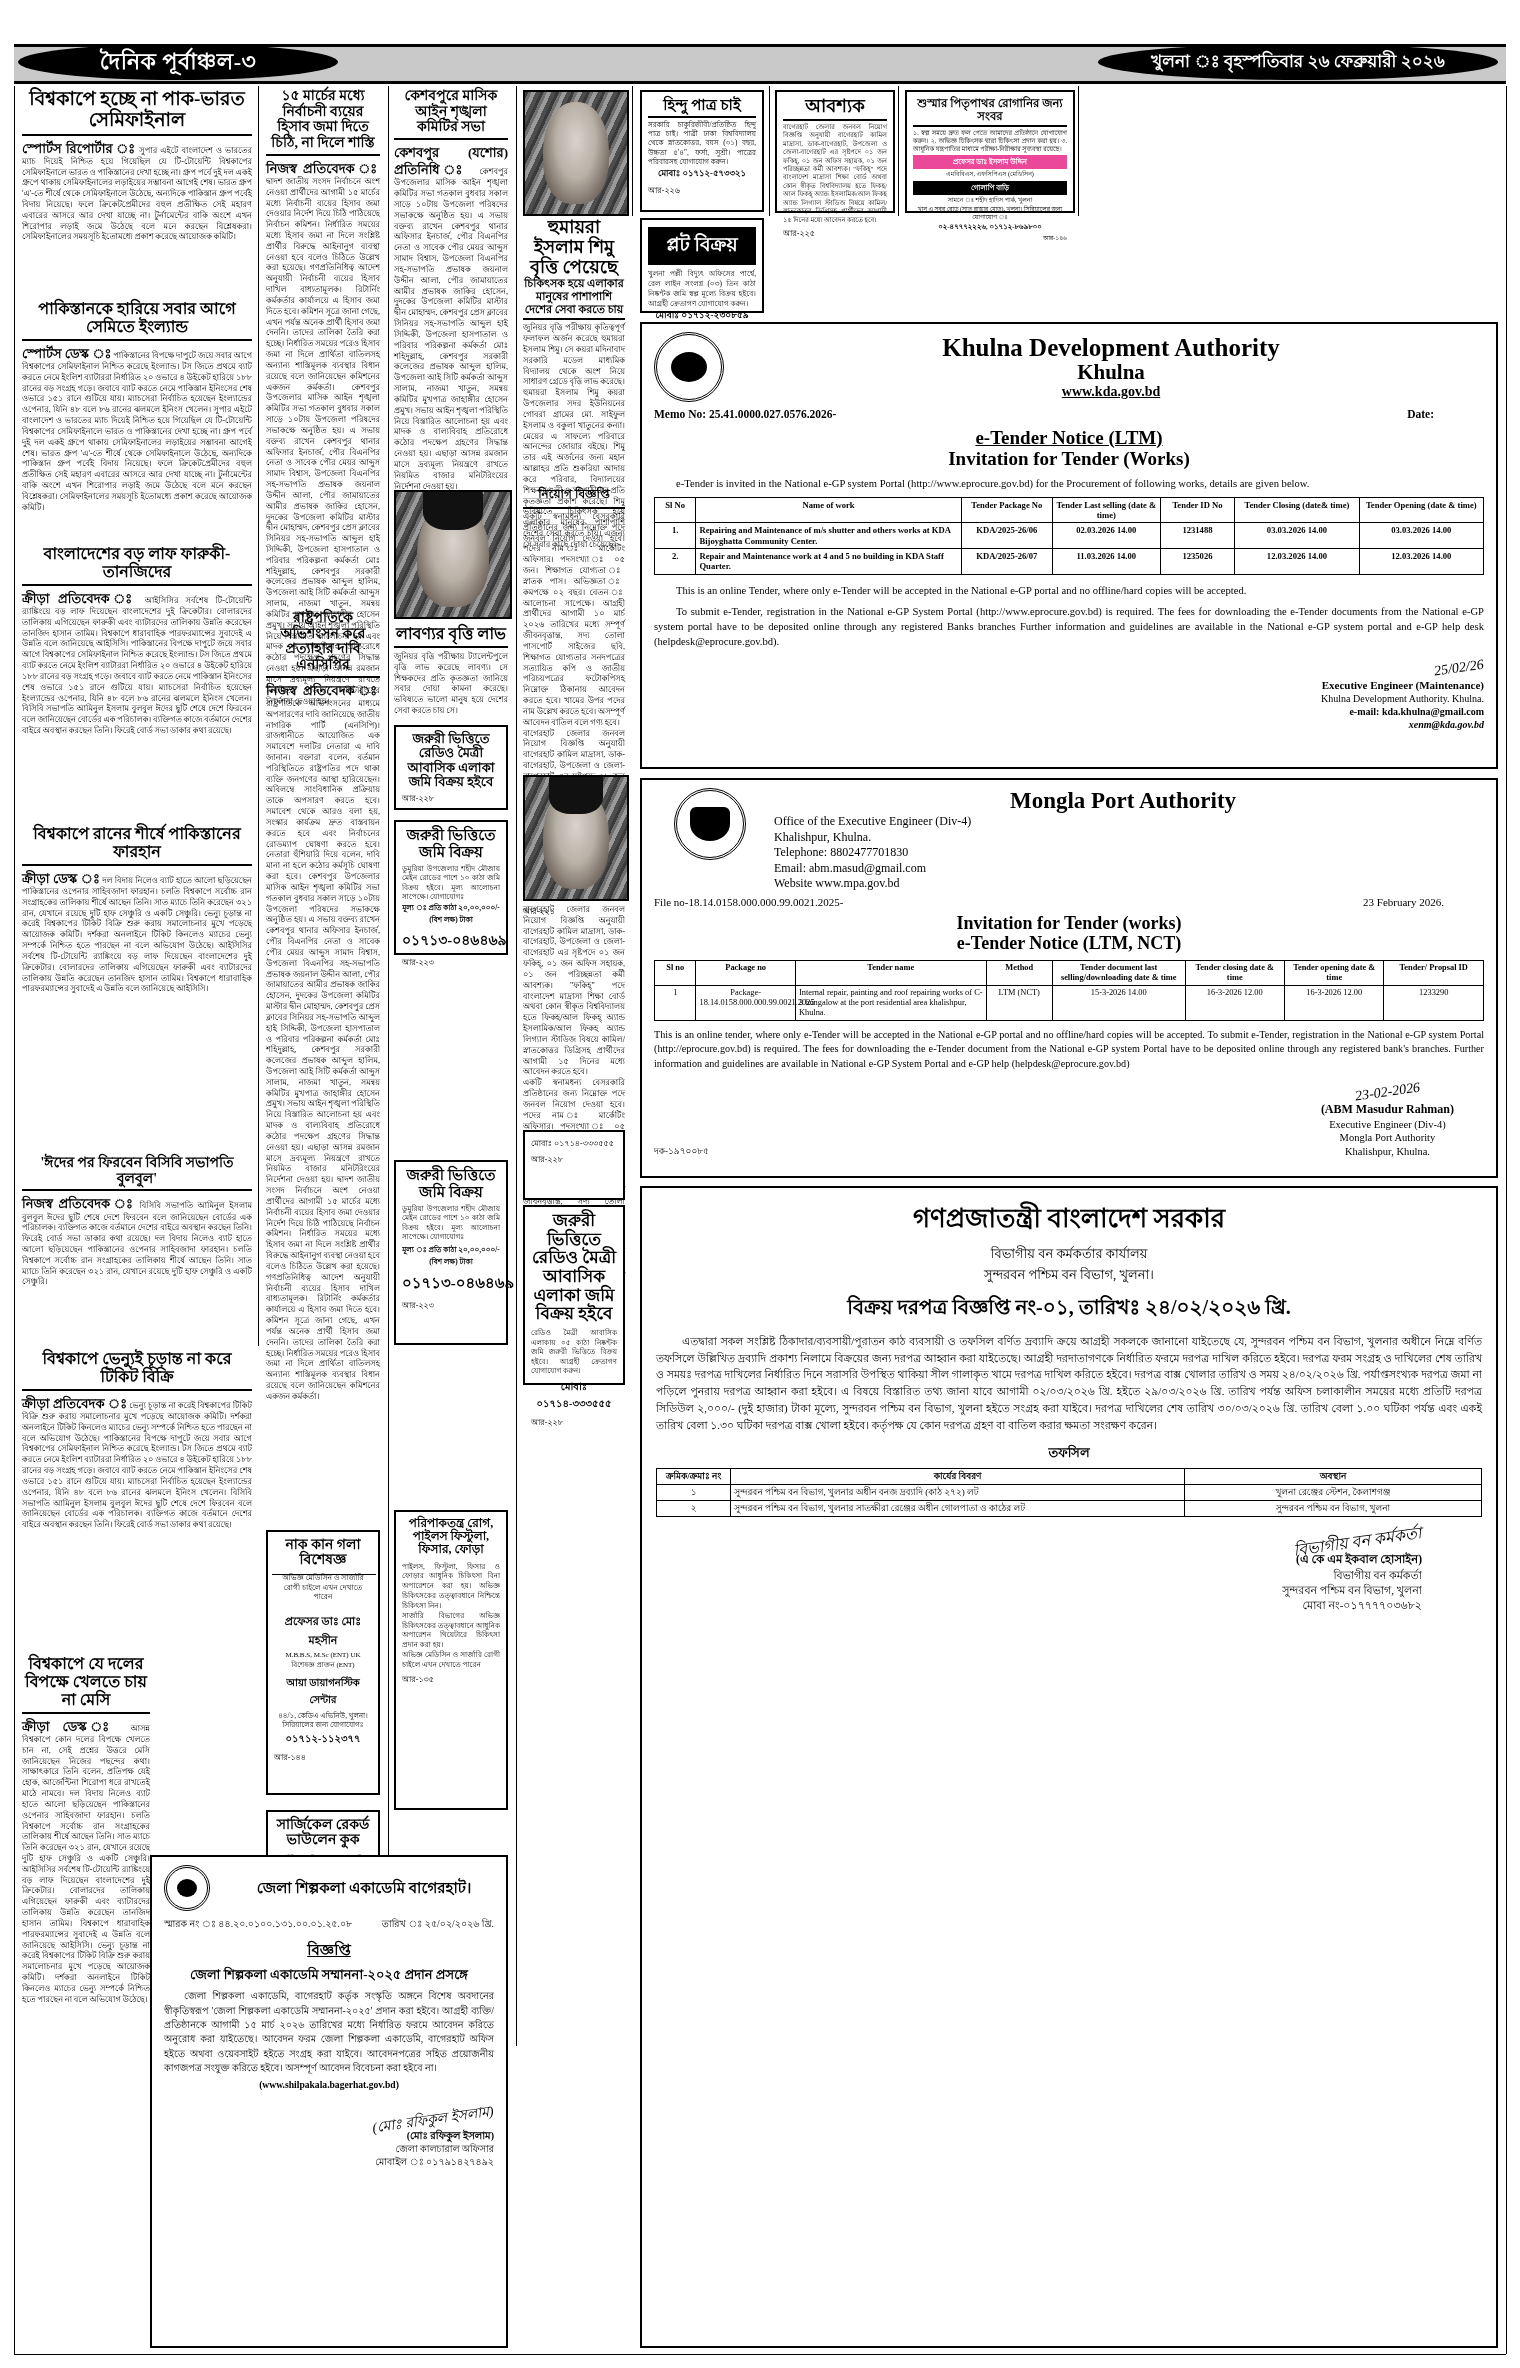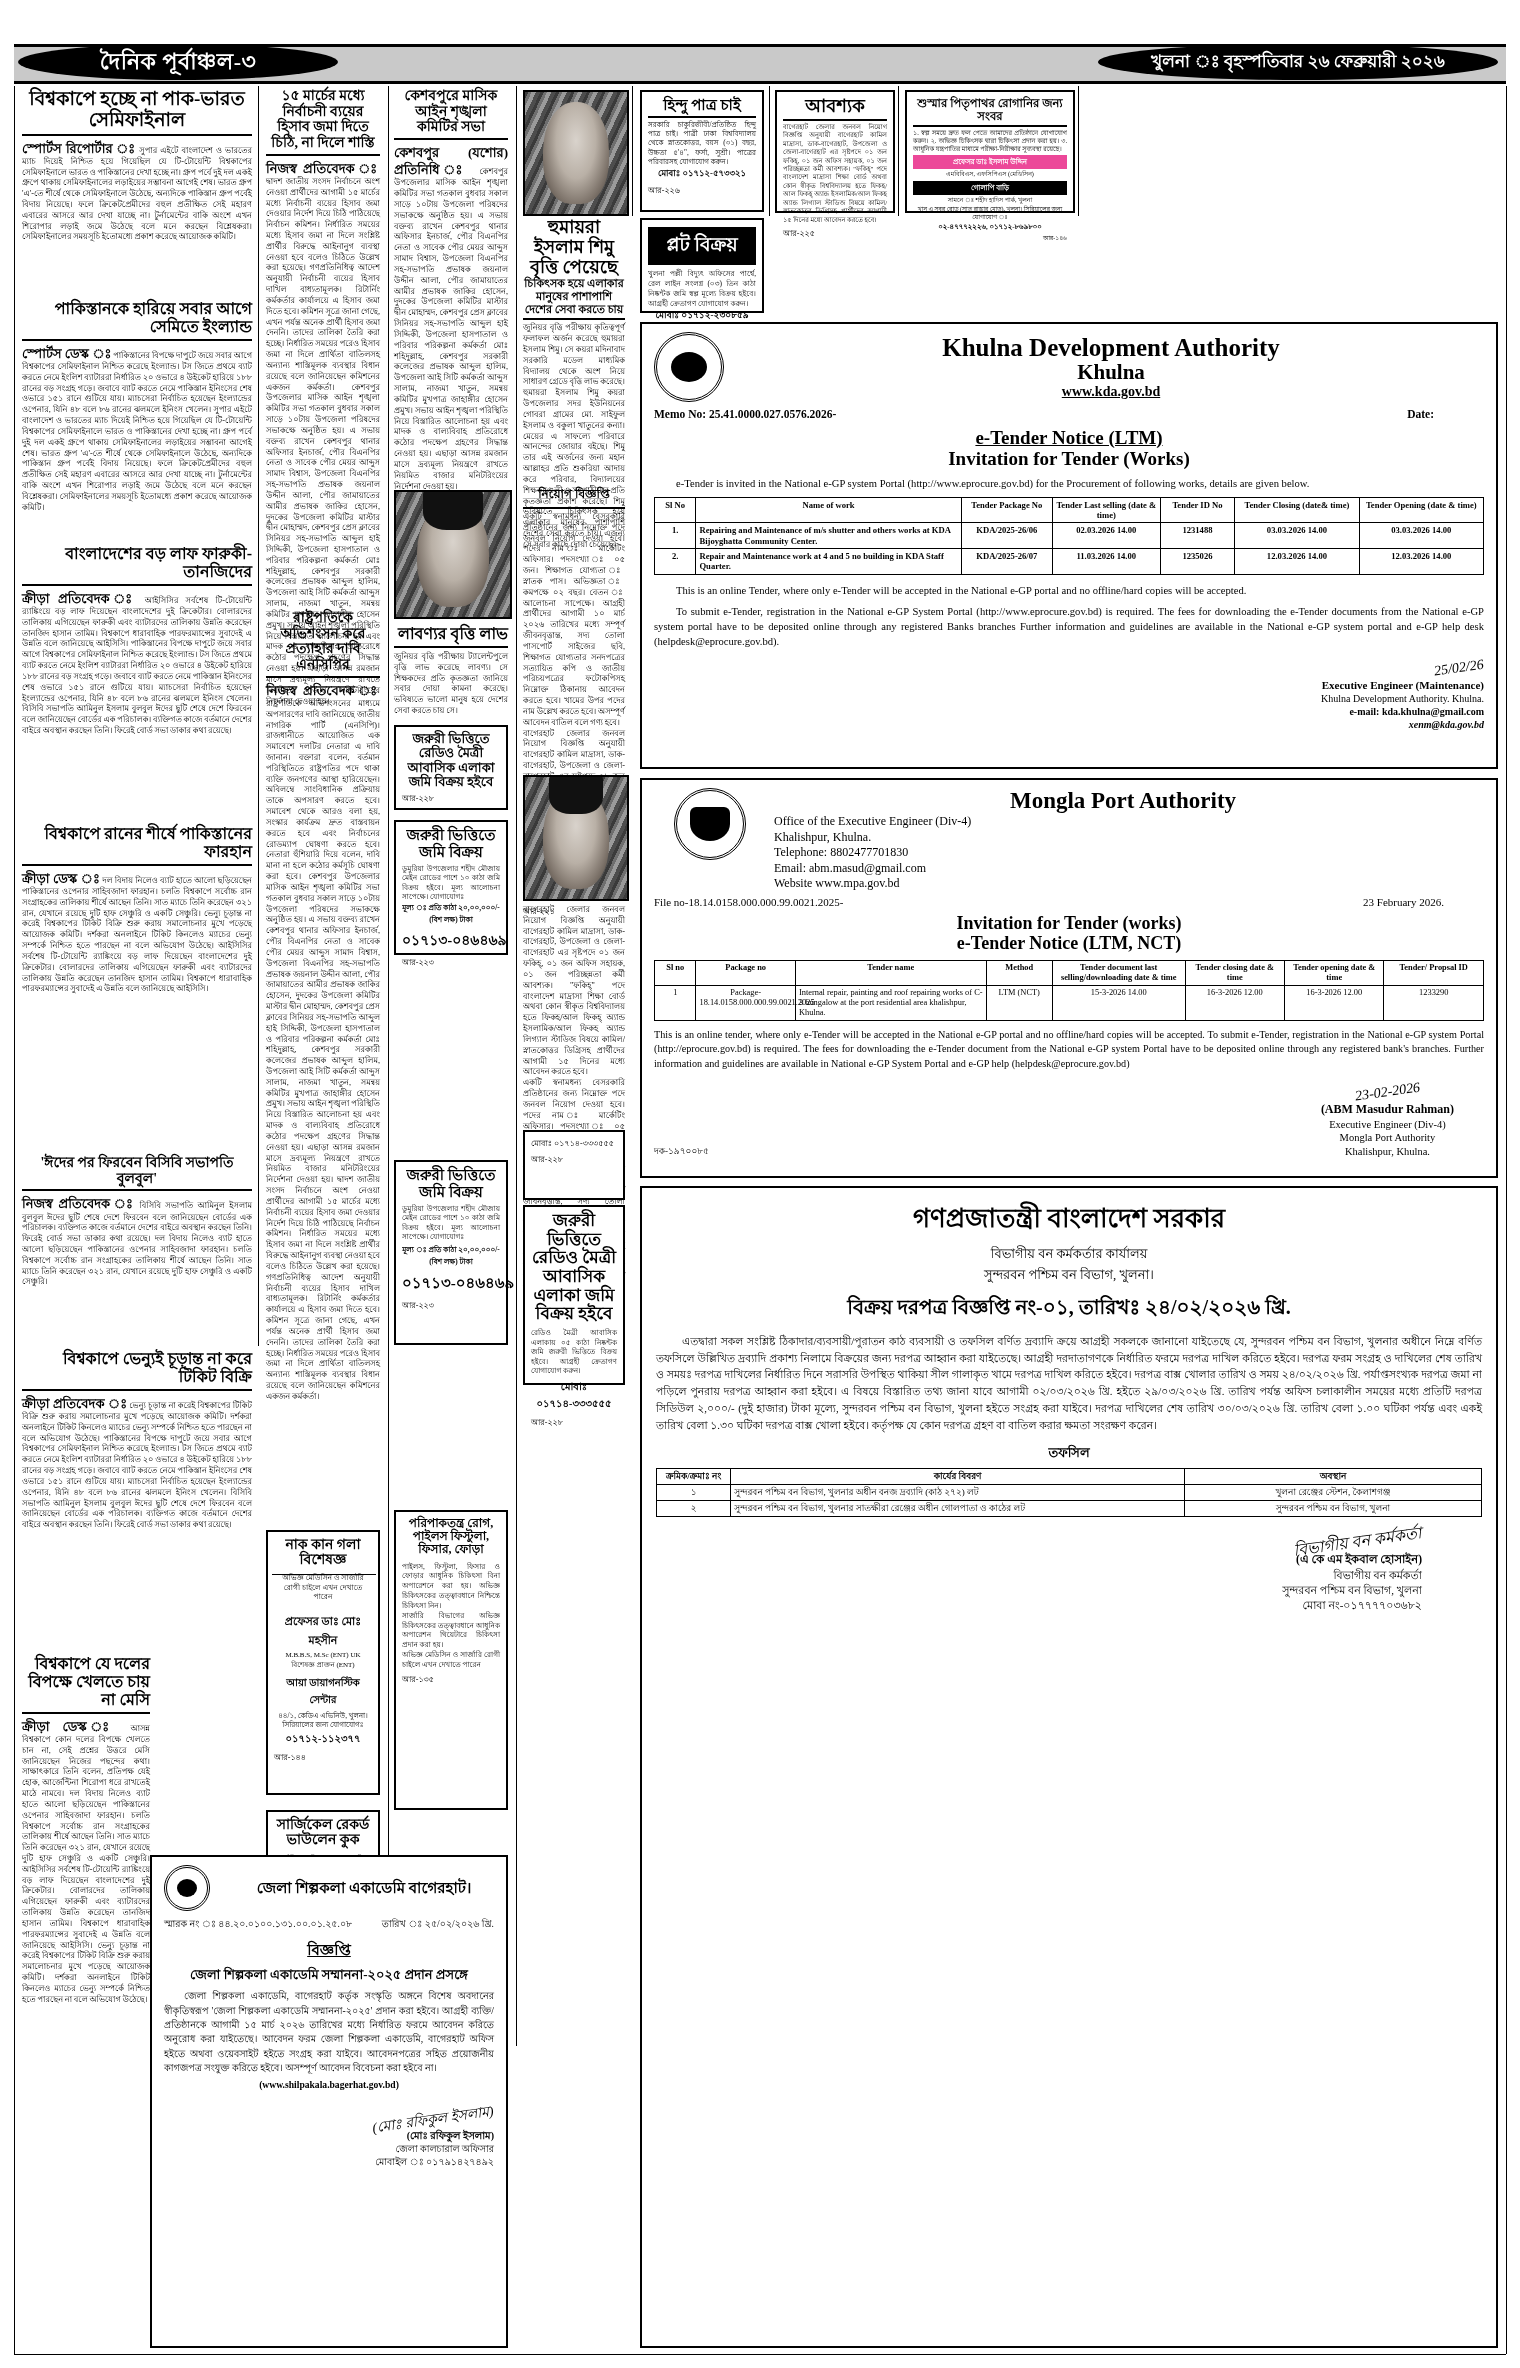--- a/index.html
+++ b/index.html
@@ -36,21 +36,21 @@
   
   .col{position:absolute;box-sizing:border-box;}
   .vrule{position:absolute;width:1px;background:#000;}
   .hline{position:absolute;height:1px;background:#000;}
 
   .headline{
     font-weight:bold;text-align:center;line-height:1.12;
     border-bottom:2px solid #000;padding-bottom:3px;margin-bottom:4px;
   }
   .h1{font-size:19px;}
-  .h2{font-size:16px;text-align:right;}
+  .h2{font-size:16px;}
   .h3{font-size:14px;}
   .body-txt{
     font-size:8.2px;line-height:1.32;text-align:justify;
     hyphens:auto;word-spacing:-0.3px;
   }
   .dateline{font-size:13px;font-weight:bold;}
 
   
   .adbox{
     position:absolute;box-sizing:border-box;

